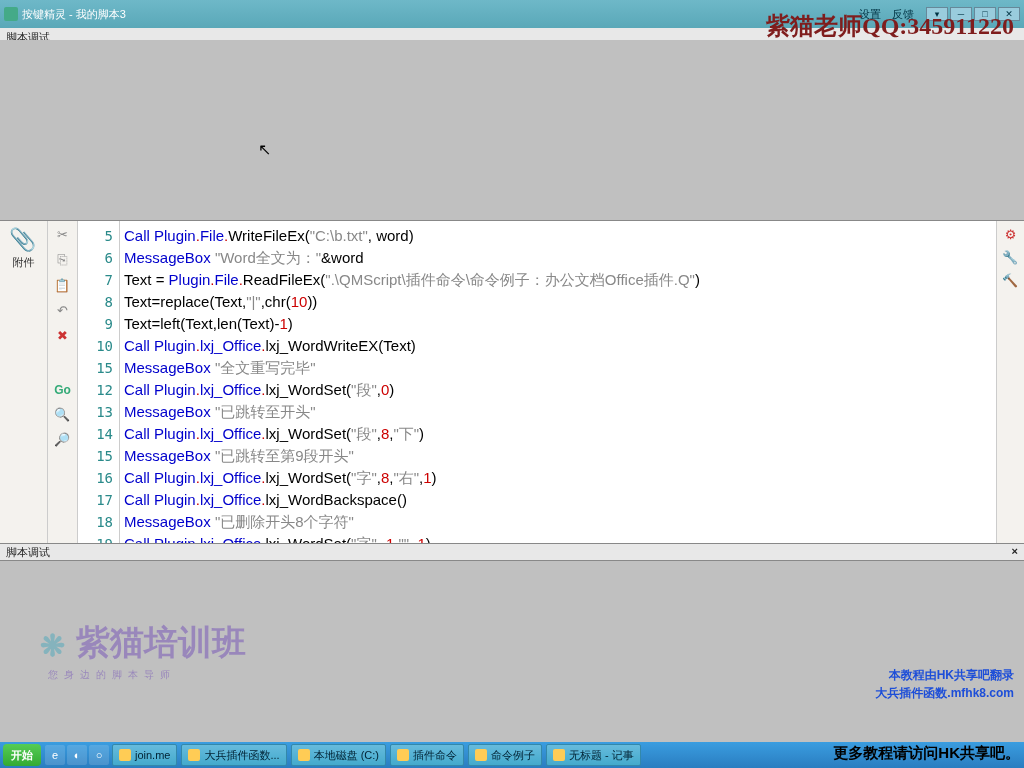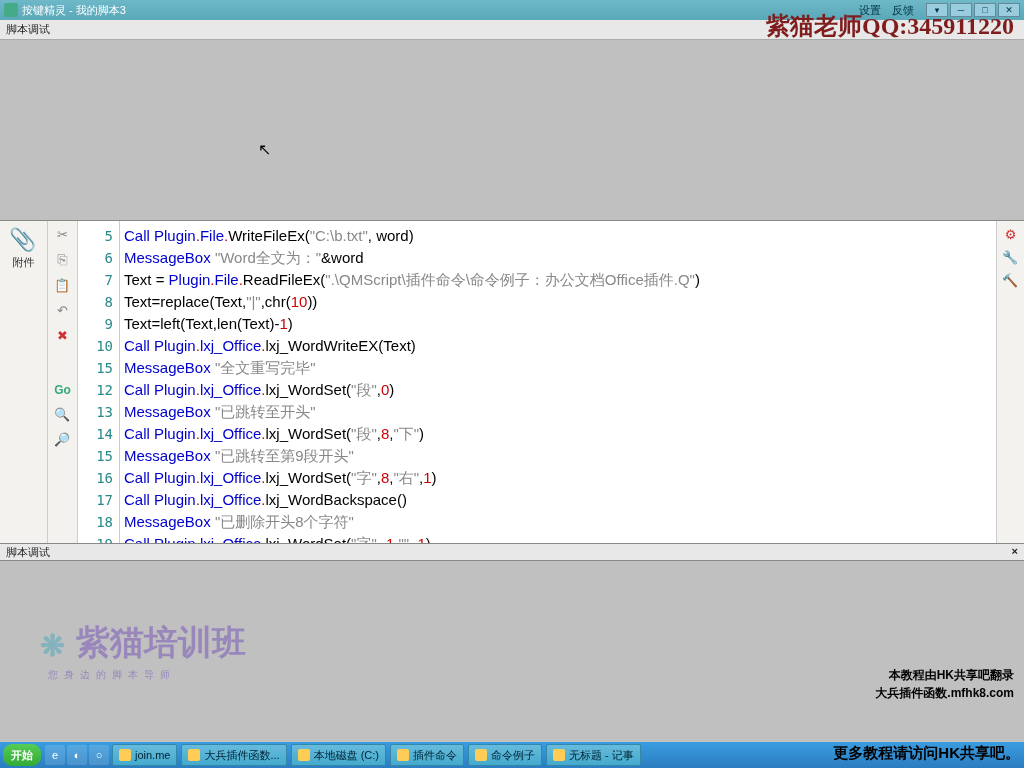--- a/index.html
+++ b/index.html
@@ -1,18 +1,18 @@
 <!DOCTYPE html>
 <html><head>
 <meta charset="utf-8">
 <style>
 * { margin: 0; padding: 0; box-sizing: border-box; font-family: "Microsoft YaHei", SimSun, sans-serif; }
 body { width: 1024px; height: 768px; background: #c0c0c0; overflow: hidden; position: relative; }
 
-.titlebar { height: 20px; background: linear-gradient(#6eb8c8, #5aa8b8); display: flex; align-items: center; padding: 0 4px; color: #fff; font-size: 11px; }
+.titlebar { height: 28px; background: linear-gradient(#6eb8c8, #5aa8b8); display: flex; align-items: center; padding: 0 4px; color: #fff; font-size: 11px; }
 .titlebar-icon { width: 14px; height: 14px; background: #4a8; border-radius: 2px; margin-right: 4px; }
 .titlebar-title { flex: 1; }
 .titlebar-links { font-size: 11px; color: #034; margin-right: 8px; }
 .titlebar-links span { margin: 0 4px; cursor: pointer; }
 .win-btns { display: flex; gap: 2px; }
 .win-btn { width: 22px; height: 14px; background: #9cd; border: 1px solid #689; display: flex; align-items: center; justify-content: center; font-size: 9px; color: #034; cursor: pointer; }
 
 .menubar { height: 20px; background: #e8e8e8; border-bottom: 1px solid #aaa; font-size: 11px; padding: 2px 6px; color: #222; }
 
 .overlay-qq { position: absolute; top: 10px; right: 10px; font-size: 24px; font-weight: bold; color: #7f1d1d; font-family: SimHei; z-index: 100; }
@@ -48,24 +48,24 @@
 .debug-panel-label .close-x { cursor: pointer; font-weight: bold; }
 
 .bottom-gray { position: absolute; top: 561px; left: 0; right: 0; bottom: 26px; background: #c0c0c0; }
 
 .watermark { position: absolute; left: 40px; bottom: 60px; opacity: 0.55; }
 .watermark-title { font-size: 34px; font-weight: bold; color: #7a5ab8; font-family: STKaiti, KaiTi; display: flex; align-items: center; gap: 0; }
 .wm-icon { width: 36px; height: 36px; display: inline-block; }
 .wm-icon::before { content: "❋"; font-size: 30px; color: #5ab; }
 .watermark-sub { font-size: 10px; color: #7a5ab8; letter-spacing: 6px; margin-top: 2px; margin-left: 8px; }
 
-.footer-text { position: absolute; right: 10px; bottom: 40px; font-size: 12px; color: #000000; text-align: right; font-weight: bold; line-height: 18px; }
+.footer-text { position: absolute; right: 10px; bottom: 40px; font-size: 12px; color: #1d4ed8; text-align: right; font-weight: bold; line-height: 18px; }
 
 .taskbar { position: absolute; bottom: 0; left: 0; right: 0; height: 26px; background: linear-gradient(#3a9de0, #2a7dc0); display: flex; align-items: center; font-size: 11px; color: #fff; }
-.start-btn { height: 22px; padding: 0 8px; background: linear-gradient(#5c5, #3a3); border-radius: 9px; margin: 0 3px; display: flex; align-items: center; font-weight: bold; cursor: pointer; }
+.start-btn { height: 22px; padding: 0 8px; background: linear-gradient(#5c5, #3a3); border-radius: 4px; margin: 0 3px; display: flex; align-items: center; font-weight: bold; cursor: pointer; }
 .ql { width: 20px; height: 20px; margin: 0 1px; background: rgba(255,255,255,0.15); border-radius: 2px; display: flex; align-items: center; justify-content: center; font-size: 11px; cursor: pointer; }
 .task-item { height: 22px; padding: 0 6px; margin: 0 2px; background: linear-gradient(#6bd, #4ac); border: 1px solid #38a; border-radius: 2px; display: flex; align-items: center; gap: 4px; color: #023; cursor: pointer; max-width: 130px; overflow: hidden; white-space: nowrap; }
 .task-item .ico { width: 12px; height: 12px; background: #fc5; border-radius: 2px; }
 .task-overlay { position: absolute; right: 4px; bottom: 5px; font-size: 15px; color: #000; background: rgba(255,255,255,0); font-weight: bold; text-align: center; }
 </style>
 </head>
 <body>
 
 <div class="titlebar">
   <div class="titlebar-icon"></div>

